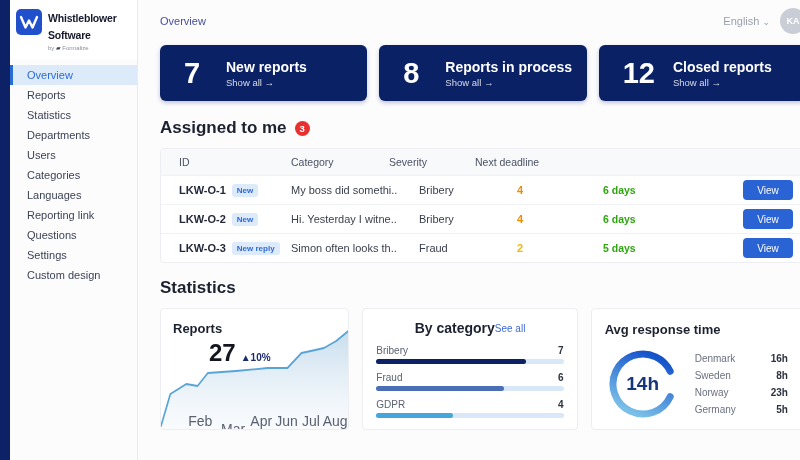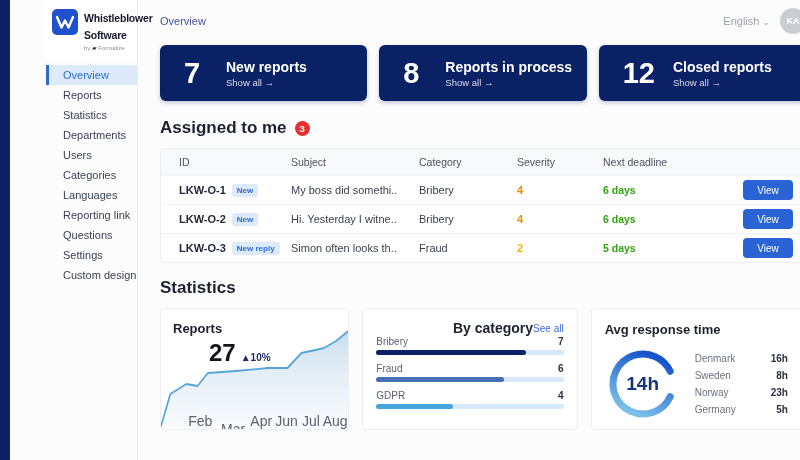--- a/index.html
+++ b/index.html
@@ -4,21 +4,21 @@
 <style>
   * { margin:0; padding:0; box-sizing:border-box; }
   html,body { width:800px; height:460px; overflow:hidden; background:#fcfcfd;
               font-family:"Liberation Sans", sans-serif; color:#1c2130; }
   .app { position:relative; width:800px; height:460px; display:flex; }
 
   
   .edge-strip { width:10px; height:100%; background:#0d2167; flex:0 0 10px; }
 
   
-  .sidebar { width:128px; flex:0 0 128px; background:#fcfcfd; border-right:1px solid #e9ebf0;padding-left:36px; }
+  .sidebar { width:128px; flex:0 0 128px; background:#fcfcfd; border-right:1px solid #e9ebf0; }
   .logo { display:flex; align-items:flex-start; gap:6px; padding:9px 6px 8px 6px; background:#fff; cursor:pointer; }
   .logo-mark { flex:0 0 26px; }
   .logo-text { line-height:1.05; }
   .logo-name { font-size:10.5px; font-weight:700; color:#15192b; letter-spacing:-0.2px; }
   .logo-by { display:block; font-size:6px; color:#8b8f99; margin-top:2px; }
   .fz-icon { color:#3a3f51; font-size:6px; }
   nav { margin-top:6px; }
   .nav-item { height:20px; line-height:20px; padding-left:14px; font-size:11px; color:#3c4356;
               border-left:3px solid transparent; cursor:pointer; white-space:nowrap; }
   .nav-item.active { background:#ddeafa; color:#2b6cd4; border-left-color:#2b6cd4; }
@@ -72,21 +72,21 @@
   .rc-head { position:absolute; top:10px; left:12px; z-index:2; }
   .rc-title { font-size:13px; font-weight:700; color:#1c2130; }
   .rc-num-row { display:flex; align-items:baseline; gap:5px; margin-top:2px;margin-left:36px; }
   .rc-num { font-size:24px; font-weight:700; color:#14161f; }
   .rc-trend { font-size:10px; font-weight:700; color:#1c2b6e; }
   #reports-chart { position:absolute; left:0; right:0; bottom:0; width:100%; height:100px; z-index:1; }
   .months { position:absolute; left:0; right:0; bottom:5px; height:11px; z-index:2; }
   .months span { position:absolute; transform:translateX(-50%); font-size:14px; color:#5a6170; }
 
   .cat-card { padding:11px 13px; }
-  .cat-head { display:flex; justify-content:flex-end; align-items:center; }
+  .cat-head { display:flex; justify-content:center; align-items:center; margin-bottom:9px; }
   .cat-title { font-size:14px; font-weight:700; }
   .see-all { font-size:10px; color:#3f6ad8; cursor:pointer; }
   .bar-row { margin-bottom:8px; }
   .bar-line { display:flex; justify-content:space-between; font-size:10px; margin-bottom:3px; }
   .bar-label { color:#5a6170; }
   .bar-value { color:#2c3240; font-weight:600; }
   .bar-track { height:5px; background:#d9e8f8; border-radius:3px; }
   .bar-fill { height:5px; border-radius:3px; }
 
   .avg-card { padding:11px 13px; }
@@ -188,21 +188,20 @@
     </section>
 
     <section class="assigned">
       <div class="sec-head">
         <h2>Assigned to me</h2>
         <span class="count-badge">3</span>
       </div>
       <div class="table">
         <div class="thead">
           <span class="c-id">ID</span>
-          <span class="c-subj">Subject</span>
           <span class="c-cat">Category</span>
           <span class="c-sev" style="font-weight:400;color:#4b5263;">Severity</span>
           <span class="c-dead" style="font-weight:400;color:#4b5263;">Next deadline</span>
           <span class="c-act"></span>
         </div>
         <div class="trow">
           <span class="c-id">
             <b>LKW-O-1</b>
             <span class="tag">New</span>
           </span>

